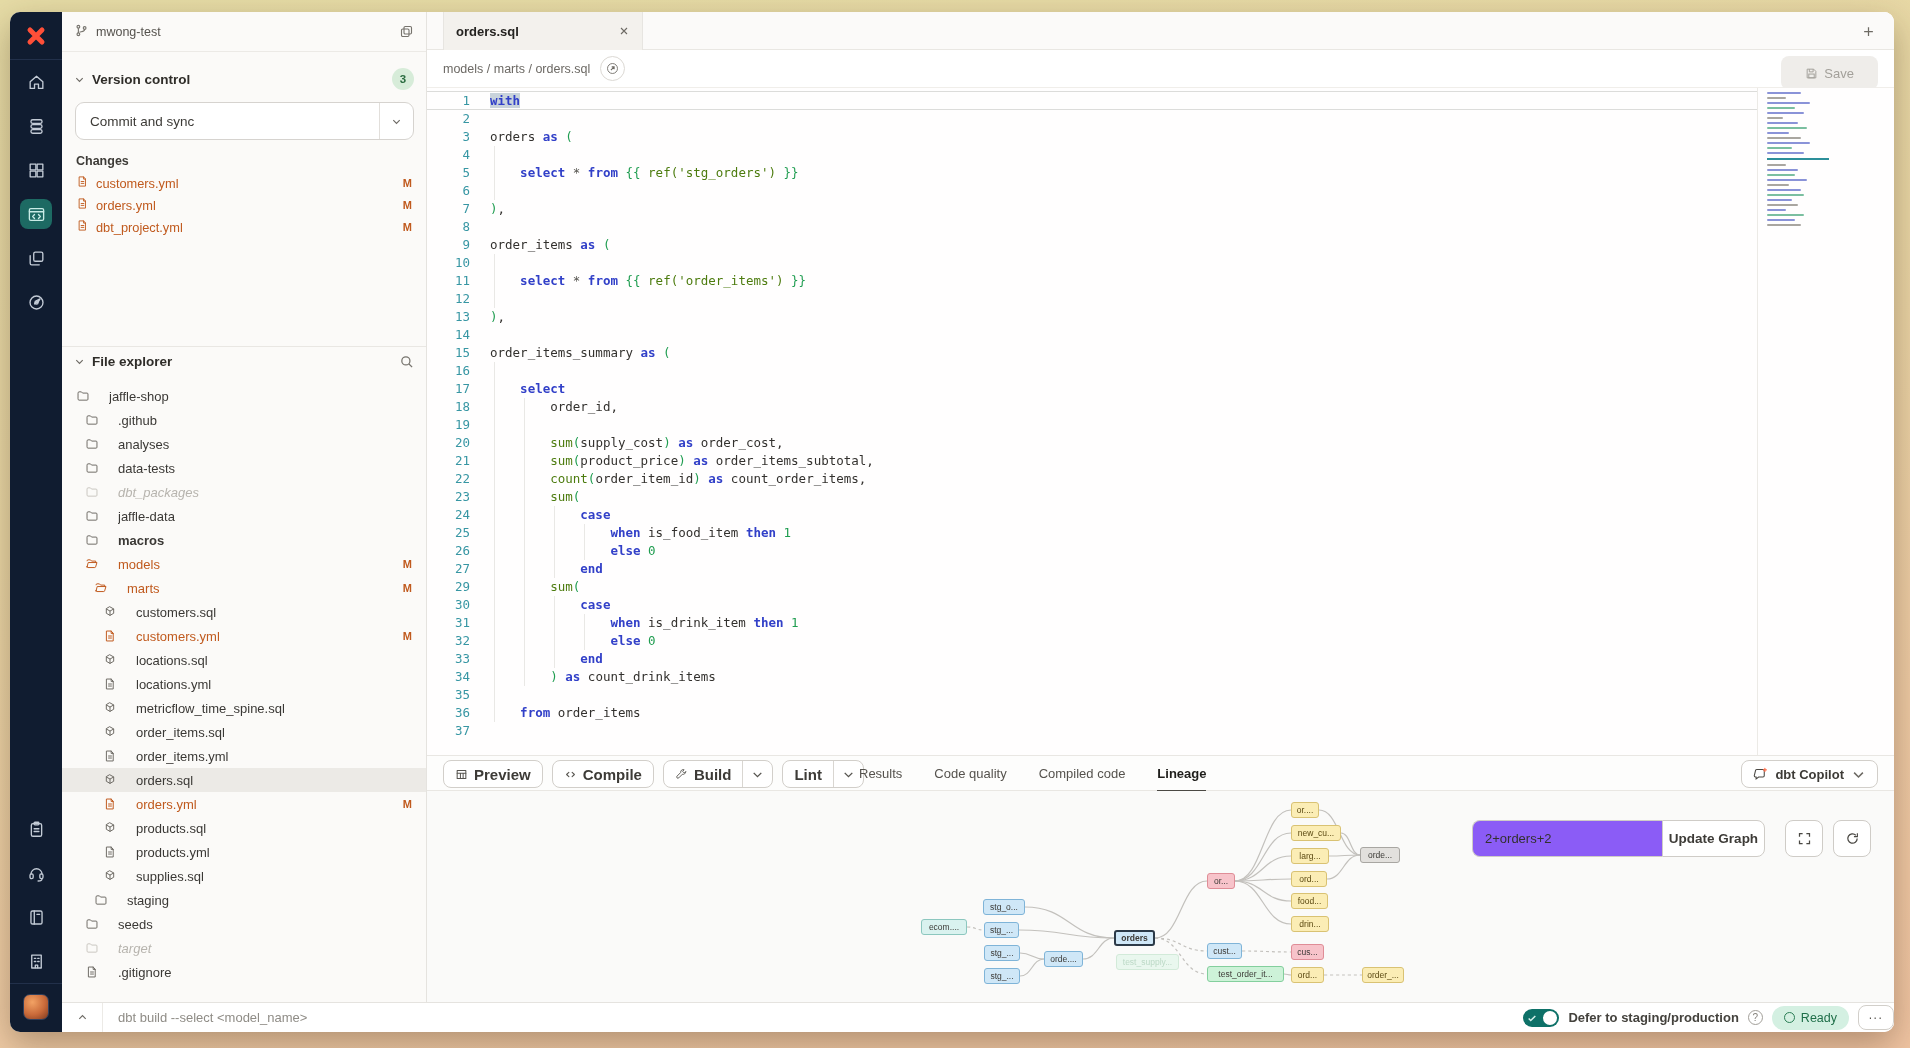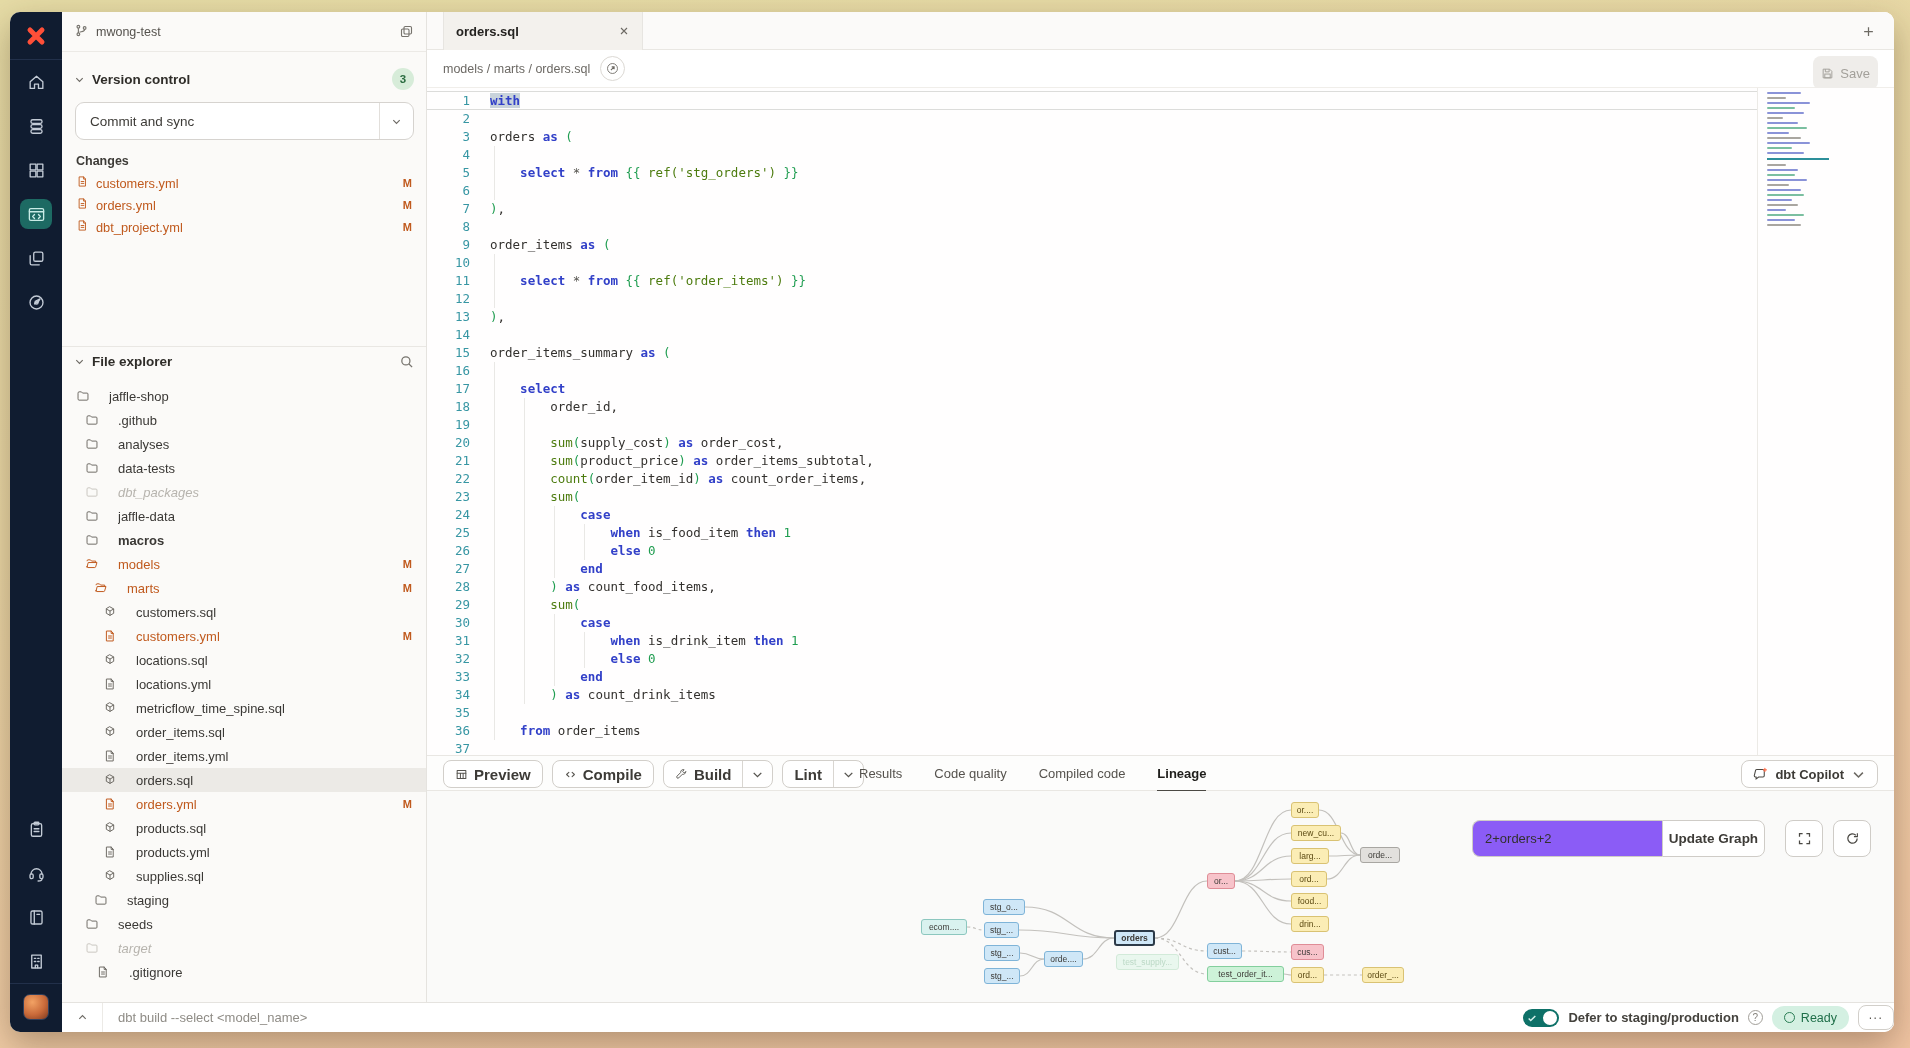--- a/index.html
+++ b/index.html
@@ -72,21 +72,21 @@
   .tab svg { width:12px; height:12px; color:#6d6a64; }
   .newtab { position:absolute; right:14px; top:7px; width:24px; height:24px; display:flex;
     align-items:center; justify-content:center; color:#6d6a64; cursor:pointer; }
   .newtab svg { width:15px; height:15px; }
   .crumbrow { position:relative; height:38px; border-bottom:1px solid #f0eeea;
     display:flex; align-items:center; padding:0 16px; gap:10px; }
   .crumb { font-size:12.5px; color:#6c6964; }
   .link-btn { width:25px; height:25px; border-radius:50%; border:1px solid #dcd9d4; background:#fff;
     display:flex; align-items:center; justify-content:center; color:#6d6a64; cursor:pointer; }
   .link-btn svg { width:13px; height:13px; }
-  .save-btn { position:absolute; right:16px; top:6px; height:34px; padding:0 8px; border-radius:8px;
+  .save-btn { position:absolute; right:16px; top:6px; height:34px; padding:0 24px; border-radius:8px;
     background:#efedea; border:none; color:#a3a09a; font-size:13px; display:flex; align-items:center; gap:6px; cursor:default; }
   .save-btn svg { width:13px; height:13px; }
 
   
   .editor { position:relative; height:667px; overflow:hidden; background:#fffefe;
     font-family:"DejaVu Sans Mono", monospace; font-size:12.5px; }
   .code { position:absolute; left:0; top:4px; right:0; }
   .cl { position:relative; height:18px; line-height:18px; white-space:pre; }
   .cl .ln { position:absolute; left:0; top:0; width:43px; text-align:right; color:#3796a3; }
   .cl .code-txt { position:absolute; left:63px; top:0; }
@@ -573,21 +573,21 @@
     <span class="nm">seeds</span>
             </div>
             <div class="tree-row muted" style="padding-left: 23px;">
               <span style="display:flex">
                 <svg viewBox="0 0 24 24" fill="none" stroke="currentColor" stroke-width="1.7" stroke-linecap="round" stroke-linejoin="round">
                   <path d="M3.5 6.5 a1.6 1.6 0 0 1 1.6-1.6 h4.2 l2 2.1 h7.6 a1.6 1.6 0 0 1 1.6 1.6 v8.9 a1.6 1.6 0 0 1-1.6 1.6 H5.1 a1.6 1.6 0 0 1-1.6-1.6 Z"></path>
                 </svg>
               </span>
     <span class="nm">target</span>
             </div>
-            <div class="tree-row" style="padding-left: 34px;">
+            <div class="tree-row" style="padding-left: 23px;">
               <span style="display:flex">
                 <svg viewBox="0 0 24 24" fill="none" stroke="currentColor" stroke-width="1.7" stroke-linecap="round" stroke-linejoin="round">
                   <path d="M6.5 3.5 h7.5 l3.5 3.8 V20.5 H6.5 Z"></path>
                   <path d="M14 3.5 V7.6 h3.5"></path>
                   <path d="M9.5 12 h5 M9.5 15.5 h5"></path>
                 </svg>
               </span>
     <span class="nm">.gitignore</span>
             </div>
           </div>
@@ -649,21 +649,20 @@
             <div class="cl"><span class="guide" style="left:66.8px"></span><span class="guide" style="left:96.8px"></span><span class="ln">18</span><span class="code-txt"><span class="tk-id">        order_id,</span></span></div>
             <div class="cl"><span class="guide" style="left:66.8px"></span><span class="guide" style="left:96.8px"></span><span class="ln">19</span><span class="code-txt"></span></div>
             <div class="cl"><span class="guide" style="left:66.8px"></span><span class="guide" style="left:96.8px"></span><span class="ln">20</span><span class="code-txt"><span class="tk-id">        </span><span class="tk-fn">sum</span><span class="tk-pr">(</span><span class="tk-id">supply_cost</span><span class="tk-pr">)</span><span class="tk-kw"> as</span><span class="tk-id"> order_cost,</span></span></div>
             <div class="cl"><span class="guide" style="left:66.8px"></span><span class="guide" style="left:96.8px"></span><span class="ln">21</span><span class="code-txt"><span class="tk-id">        </span><span class="tk-fn">sum</span><span class="tk-pr">(</span><span class="tk-id">product_price</span><span class="tk-pr">)</span><span class="tk-kw"> as</span><span class="tk-id"> order_items_subtotal,</span></span></div>
             <div class="cl"><span class="guide" style="left:66.8px"></span><span class="guide" style="left:96.8px"></span><span class="ln">22</span><span class="code-txt"><span class="tk-id">        </span><span class="tk-fn">count</span><span class="tk-pr">(</span><span class="tk-id">order_item_id</span><span class="tk-pr">)</span><span class="tk-kw"> as</span><span class="tk-id"> count_order_items,</span></span></div>
             <div class="cl"><span class="guide" style="left:66.8px"></span><span class="guide" style="left:96.8px"></span><span class="ln">23</span><span class="code-txt"><span class="tk-id">        </span><span class="tk-fn">sum</span><span class="tk-pr">(</span></span></div>
             <div class="cl"><span class="guide" style="left:66.8px"></span><span class="guide" style="left:96.8px"></span><span class="guide" style="left:126.8px"></span><span class="ln">24</span><span class="code-txt"><span class="tk-id">            </span><span class="tk-kw">case</span></span></div>
             <div class="cl"><span class="guide" style="left:66.8px"></span><span class="guide" style="left:96.8px"></span><span class="guide" style="left:126.8px"></span><span class="guide" style="left:156.9px"></span><span class="ln">25</span><span class="code-txt"><span class="tk-id">                </span><span class="tk-kw">when</span><span class="tk-id"> is_food_item </span><span class="tk-kw">then</span><span class="tk-nu"> 1</span></span></div>
             <div class="cl"><span class="guide" style="left:66.8px"></span><span class="guide" style="left:96.8px"></span><span class="guide" style="left:126.8px"></span><span class="guide" style="left:156.9px"></span><span class="ln">26</span><span class="code-txt"><span class="tk-id">                </span><span class="tk-kw">else</span><span class="tk-nu"> 0</span></span></div>
             <div class="cl"><span class="guide" style="left:66.8px"></span><span class="guide" style="left:96.8px"></span><span class="guide" style="left:126.8px"></span><span class="ln">27</span><span class="code-txt"><span class="tk-id">            </span><span class="tk-kw">end</span></span></div>
-            <div class="cl"><span class="guide" style="left:66.8px"></span><span class="guide" style="left:96.8px"></span><span class="ln">28</span><span class="code-txt"><span class="tk-id">        </span><span class="tk-pr">)</span><span class="tk-kw"> as</span><span class="tk-id"> count_food_items,</span></span></div>
             <div class="cl"><span class="guide" style="left:66.8px"></span><span class="guide" style="left:96.8px"></span><span class="ln">29</span><span class="code-txt"><span class="tk-id">        </span><span class="tk-fn">sum</span><span class="tk-pr">(</span></span></div>
             <div class="cl"><span class="guide" style="left:66.8px"></span><span class="guide" style="left:96.8px"></span><span class="guide" style="left:126.8px"></span><span class="ln">30</span><span class="code-txt"><span class="tk-id">            </span><span class="tk-kw">case</span></span></div>
             <div class="cl"><span class="guide" style="left:66.8px"></span><span class="guide" style="left:96.8px"></span><span class="guide" style="left:126.8px"></span><span class="guide" style="left:156.9px"></span><span class="ln">31</span><span class="code-txt"><span class="tk-id">                </span><span class="tk-kw">when</span><span class="tk-id"> is_drink_item </span><span class="tk-kw">then</span><span class="tk-nu"> 1</span></span></div>
             <div class="cl"><span class="guide" style="left:66.8px"></span><span class="guide" style="left:96.8px"></span><span class="guide" style="left:126.8px"></span><span class="guide" style="left:156.9px"></span><span class="ln">32</span><span class="code-txt"><span class="tk-id">                </span><span class="tk-kw">else</span><span class="tk-nu"> 0</span></span></div>
             <div class="cl"><span class="guide" style="left:66.8px"></span><span class="guide" style="left:96.8px"></span><span class="guide" style="left:126.8px"></span><span class="ln">33</span><span class="code-txt"><span class="tk-id">            </span><span class="tk-kw">end</span></span></div>
             <div class="cl"><span class="guide" style="left:66.8px"></span><span class="guide" style="left:96.8px"></span><span class="ln">34</span><span class="code-txt"><span class="tk-id">        </span><span class="tk-pr">)</span><span class="tk-kw"> as</span><span class="tk-id"> count_drink_items</span></span></div>
             <div class="cl"><span class="guide" style="left:66.8px"></span><span class="ln">35</span><span class="code-txt"></span></div>
             <div class="cl"><span class="guide" style="left:66.8px"></span><span class="ln">36</span><span class="code-txt"><span class="tk-id">    </span><span class="tk-kw">from</span><span class="tk-id"> order_items</span></span></div>
             <div class="cl"><span class="ln">37</span><span class="code-txt"></span></div>
           </div>

